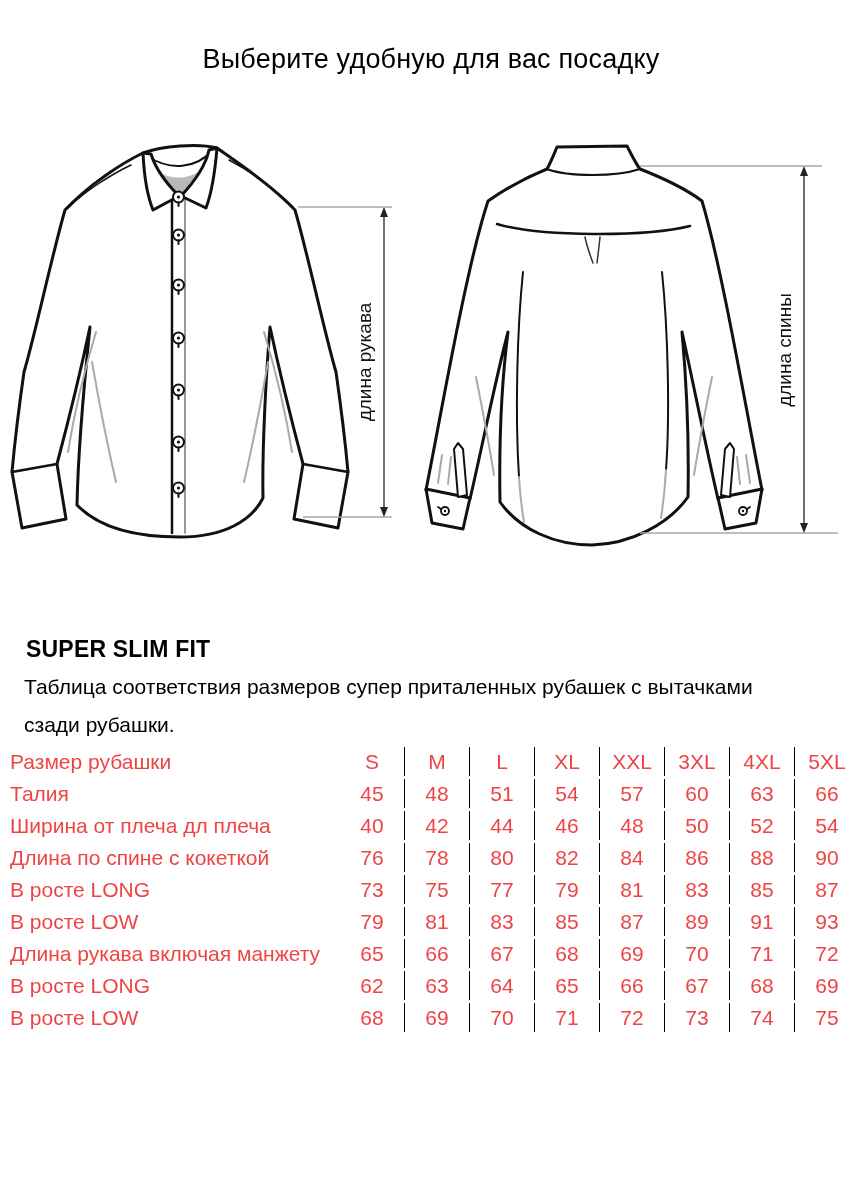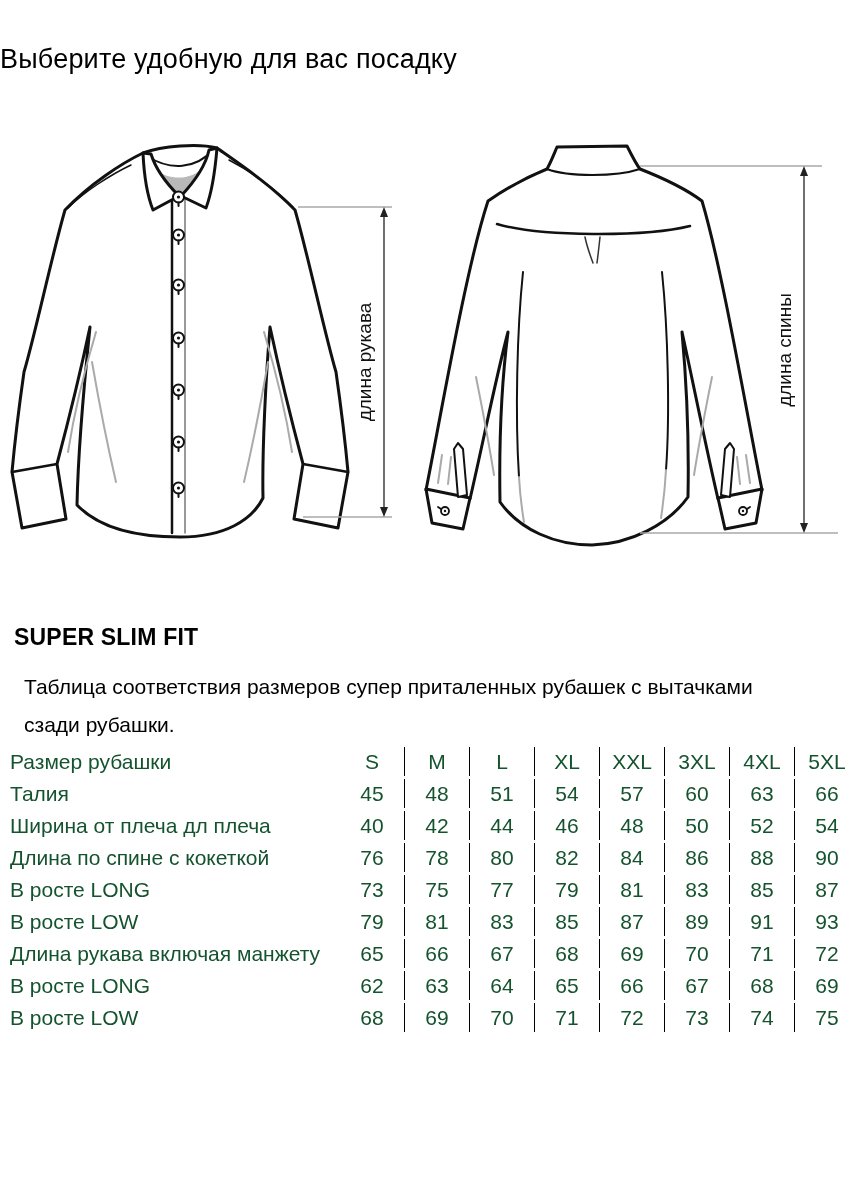--- a/index.html
+++ b/index.html
@@ -10,49 +10,50 @@
     background: #fff;
     font-family: "Liberation Sans", sans-serif;
     color: #000;
     overflow: hidden;
   }
   h1.title {
     position: absolute;
     top: 44px; left: 0;
     width: 100%;
     margin: 0;
+    text-align: center;
     font-size: 27px;
     font-weight: 400;
     letter-spacing: 0.2px;
   }
   svg.diagram { position: absolute; top: 110px; left: 0; }
 
   h2.fit-heading {
     position: absolute;
     top: 620px; left: 10px;
-    margin: 4px;
+    margin: 16px;
     font-size: 23px;
     font-weight: 700;
     letter-spacing: 0.2px;
   }
   .descr {
     position: absolute;
     top: 654px; left: 10px;
     margin: 14px;
     font-size: 21px;
     line-height: 38px;
     font-weight: 400;
   }
   table.size-table {
     position: absolute;
     top: 744px; left: 10px;
     border-collapse: separate;
     border-spacing: 0 3px;
     font-size: 21px;
-    color: #14532d;
+    color: #ef4444;
   }
   table.size-table td {
     height: 29px;
     padding: 0;
     vertical-align: middle;
     white-space: nowrap;
   }
   td.lbl { width: 330px; text-align: left; }
   td.num { width: 64px; text-align: center; }
   td.div { border-left: 1px solid #000; }

